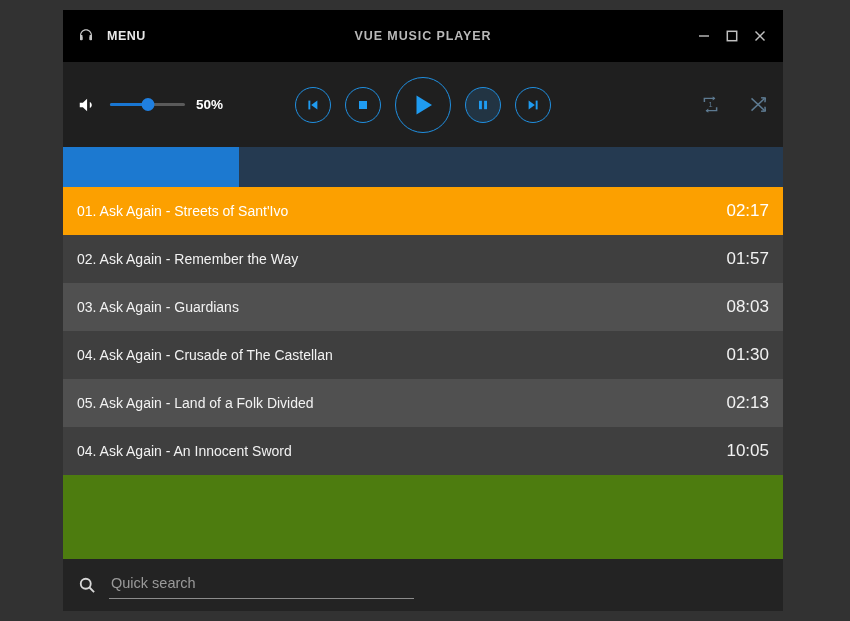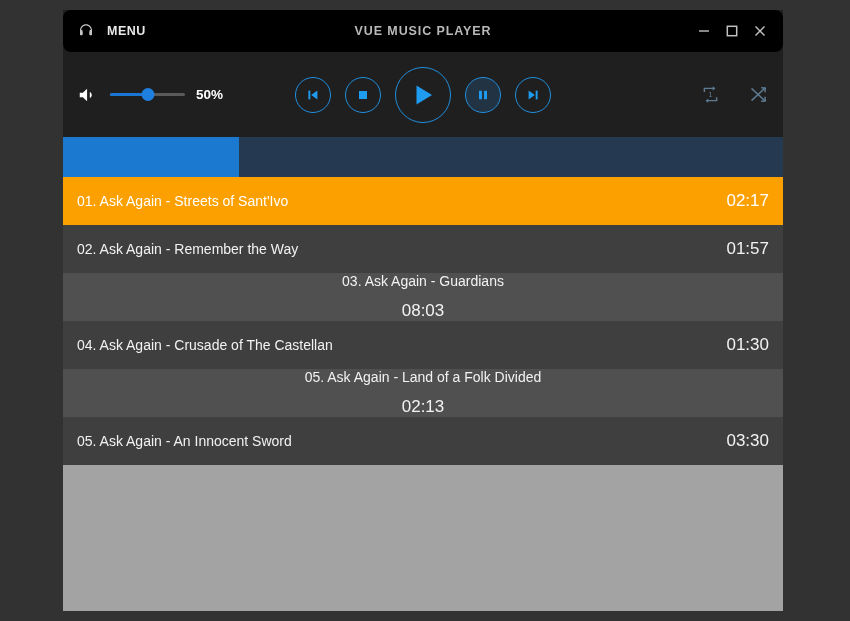--- a/index.html
+++ b/index.html
@@ -24,27 +24,26 @@
     width: 720px;
     height: 601px;
     background: #1e1e1e;
     display: flex;
     flex-direction: column;
     overflow: hidden;
   }
 
   
   .titlebar {
-    height: 42px;
+    height: 52px;
     background: #000000;
     display: flex;
     align-items: center;
     flex: none;
     position: relative;
-    border-radius: 8px;
   }
   .menu-group {
     display: flex;
     align-items: center;
     gap: 12px;
     padding-left: 14px;
     cursor: default;
   }
   .headphone-icon { width: 18px; height: 18px; display: block; }
   .menu-label {
@@ -197,32 +196,32 @@
   }
   .progress-fill {
     position: absolute;
     left: 0; top: 0; bottom: 0;
     background: #1c79d0;
   }
 
   
   .playlist {
     flex: 1 1 auto;
-    background: #a3a3a3;
+    background: #4d7c0f;
     overflow: hidden;
   }
   .row {
     height: 48px;
     display: flex;
     align-items: center;
     justify-content: space-between;
     padding: 0 14px;
     cursor: pointer;
   }
-  .row.odd  { background: #505050; flex-direction: column; }
+  .row.odd  { background: #505050; }
   .row.even { background: #3f3f3f; }
   .row.active { background: #fca000; }
   .row-title {
     color: #f2f2f2;
     font-size: 14px;
   }
   .row.active .row-title,
   .row.active .row-dur { color: #ffffff; }
   .row-dur {
     color: #f2f2f2;
@@ -408,19 +407,28 @@
       </div>
       <div class="row even">
         <div class="row-title">04. Ask Again - Crusade of The Castellan</div>
         <div class="row-dur">01:30</div>
       </div>
       <div class="row odd">
         <div class="row-title">05. Ask Again - Land of a Folk Divided</div>
         <div class="row-dur">02:13</div>
       </div>
       <div class="row even">
-        <div class="row-title">05. Ask Again - An Innocent Sword</div>
-        <div class="row-dur">03:30</div>
-      </div>
-    </div>
-
+        <div class="row-title">04. Ask Again - An Innocent Sword</div>
+        <div class="row-dur">10:05</div>
+      </div>
+    </div>
+
+  <div class="searchbar">
+    <span>
+      <svg class="search-icon" viewBox="0 0 24 24" fill="none" stroke="#d8d8d8" stroke-width="2.2">
+        <circle cx="10.5" cy="10.5" r="6"></circle>
+        <line x1="15" y1="15" x2="20.5" y2="20.5"></line>
+      </svg>
+    </span>
+    <input class="search-field" type="text" placeholder="Quick search" style="">
+  </div>
 
 </div>
 
 </body></html>

